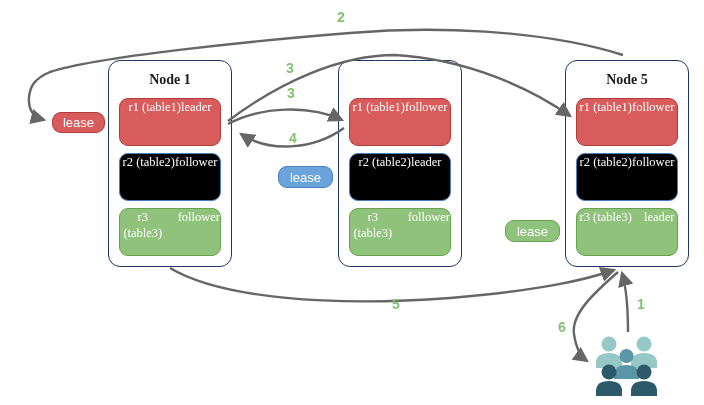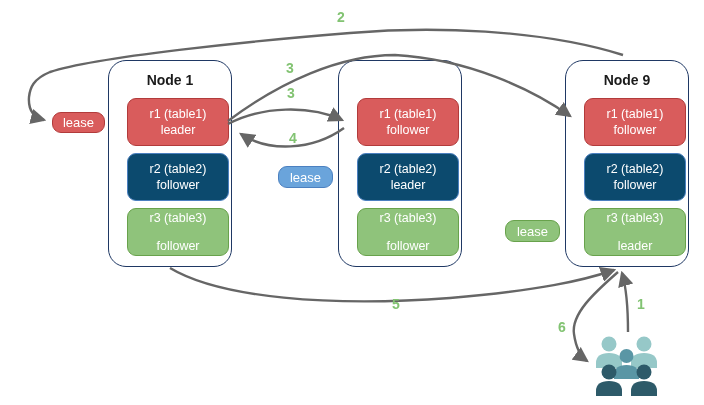--- a/index.html
+++ b/index.html
@@ -2,33 +2,33 @@
 <html><head>
 <meta charset="utf-8">
 <style>
   html,body{margin:0;padding:0;background:#fff;}
   #stage{
     position:relative;width:704px;height:405px;background:#ffffff;
     font-family:"Liberation Sans","DejaVu Sans",sans-serif;overflow:hidden;
   }
   .node{
     position:absolute;width:124px;height:207px;background:#ffffff;
-    border:1.6px solid #1f3864;border-radius:18px;z-index:1;box-sizing:border-box;
+    border:1.6px solid #1f3864;border-radius:12px;z-index:1;box-sizing:border-box;font-family:Liberation Serif, serif;
   }
   .node-title{
     text-align:center;margin-top:11px;font-size:14px;font-weight:bold;color:#1b1b1b;
   }
   .replica{
-    position:absolute;left:18px;width:102px;height:48px;border-radius:9px;
+    position:absolute;left:10px;width:102px;height:48px;border-radius:9px;
     color:#ffffff;font-size:12.5px;text-align:center;line-height:1.3;
-    display:flex;flex-direction:column;justify-content:center;box-sizing:border-box;
+    display:flex;flex-direction:row;justify-content:center;box-sizing:border-box;
   }
   .replica .l1,.replica .l2{display:block;}
   .rep-red  {background:#d95c5c;border:1.6px solid #b23b3b;}
-  .rep-blue {background:#0c4a6e;border:1.6px solid #4b80c0;}
+  .rep-blue {background:#000000;border:1.6px solid #4b80c0;}
   .rep-green{background:#8fc37b;border:1.6px solid #68a24c;gap:12px;}
   .rep-pos-0{top:37px;}
   .rep-pos-1{top:92px;}
   .rep-pos-2{top:147px;}
   .lease{
     position:absolute;border-radius:9px;color:#ffffff;font-size:13px;
     display:flex;align-items:center;justify-content:center;z-index:3;box-sizing:border-box;
   }
   .lease-red  {left:52px; top:112px;width:53px;height:21px;background:#d95c5c;border:1.6px solid #b23b3b;}
   .lease-blue {left:278px;top:166px;width:55px;height:22px;background:#6aa4db;border:1.6px solid #4b80c0;}
@@ -71,21 +71,21 @@
       <span class="l1">r2 (table2)</span>
       <span class="l2">leader</span>
     </div>
     <div class="replica rep-green rep-pos-2">
       <span class="l1">r3 (table3)</span>
       <span class="l2">follower</span>
     </div>
   </div>
 
   <div class="node" style="left:565px;top:60px;">
-    <div class="node-title">Node 9</div>
+    <div class="node-title">Node 5</div>
     <div class="replica rep-red rep-pos-0">
       <span class="l1">r1 (table1)</span>
       <span class="l2">follower</span>
     </div>
     <div class="replica rep-blue rep-pos-1">
       <span class="l1">r2 (table2)</span>
       <span class="l2">follower</span>
     </div>
     <div class="replica rep-green rep-pos-2">
       <span class="l1">r3 (table3)</span>

